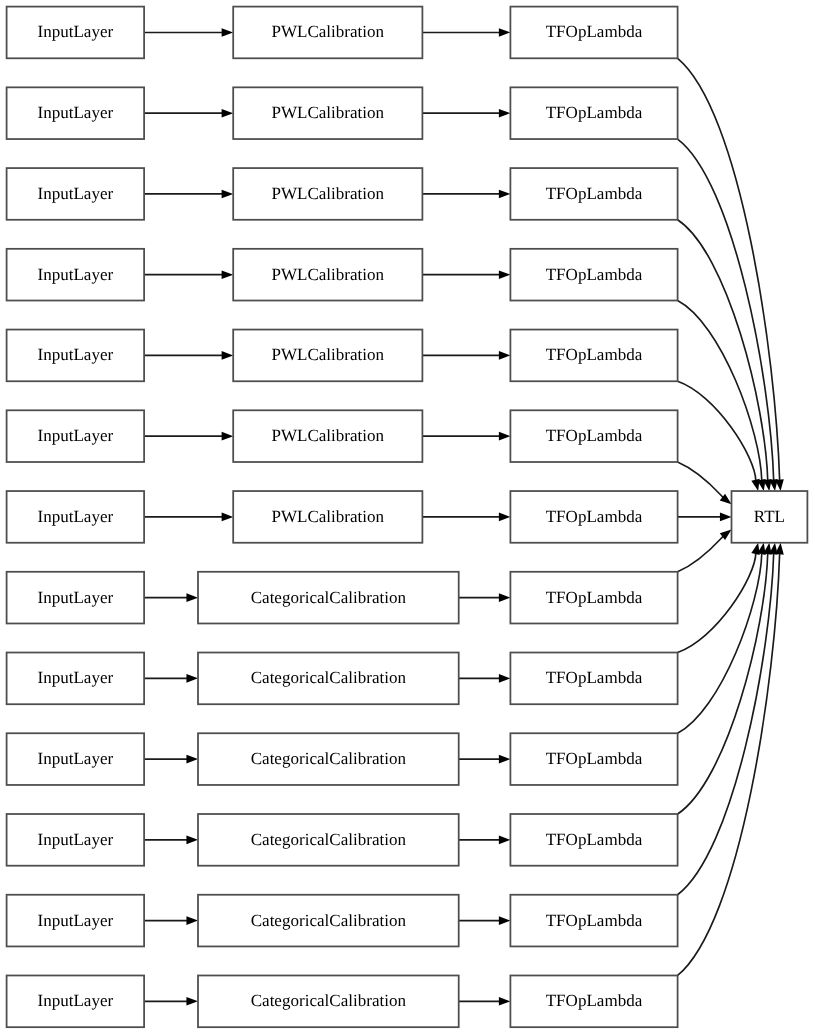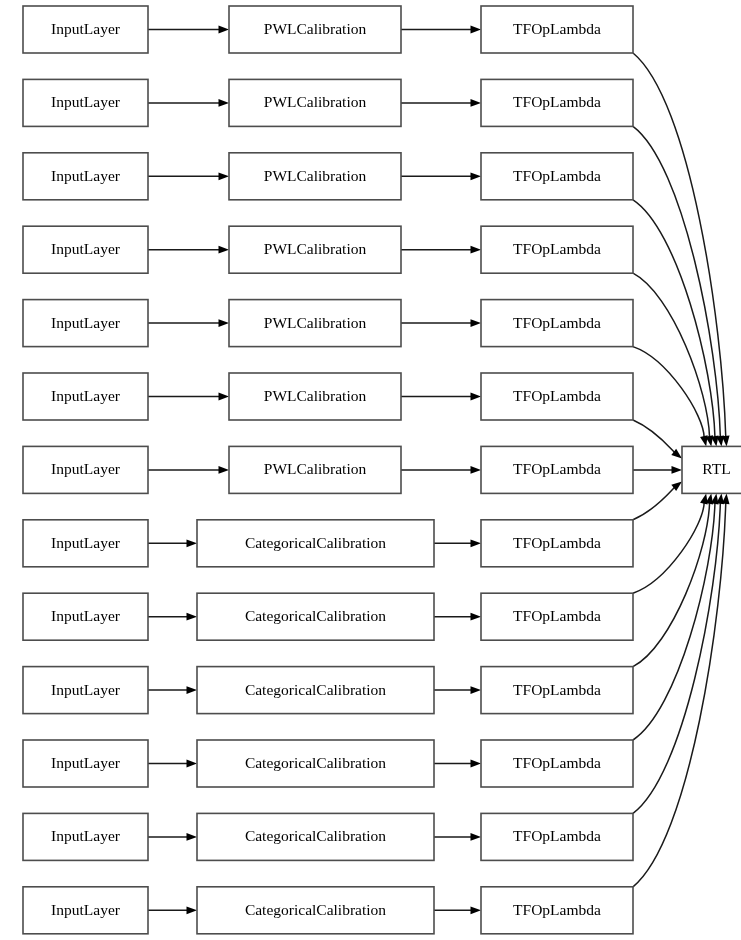--- a/index.html
+++ b/index.html
@@ -10,21 +10,20 @@
   body {
     width: 741px;
     height: 940px;
     font-family: "Liberation Serif", "DejaVu Serif", serif;
     overflow: hidden;
   }
   #diagram-root {
     position: relative;
     width: 624px;
     height: 940px;
-    margin-left: 17px;
   }
   svg#graph {
     display: block;
     width: 741px;
     height: 940px;
   }
   .node-box {
     fill: #ffffff;
     stroke: #4d4d4d;
     stroke-width: 1.6;

